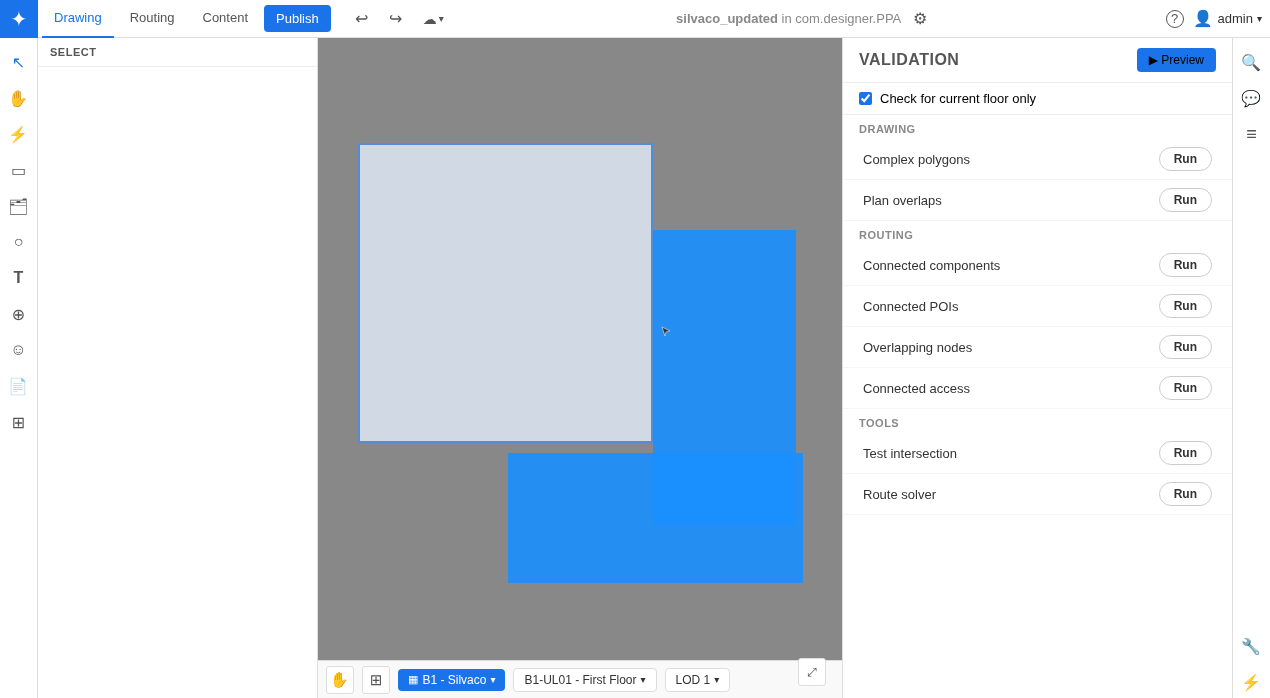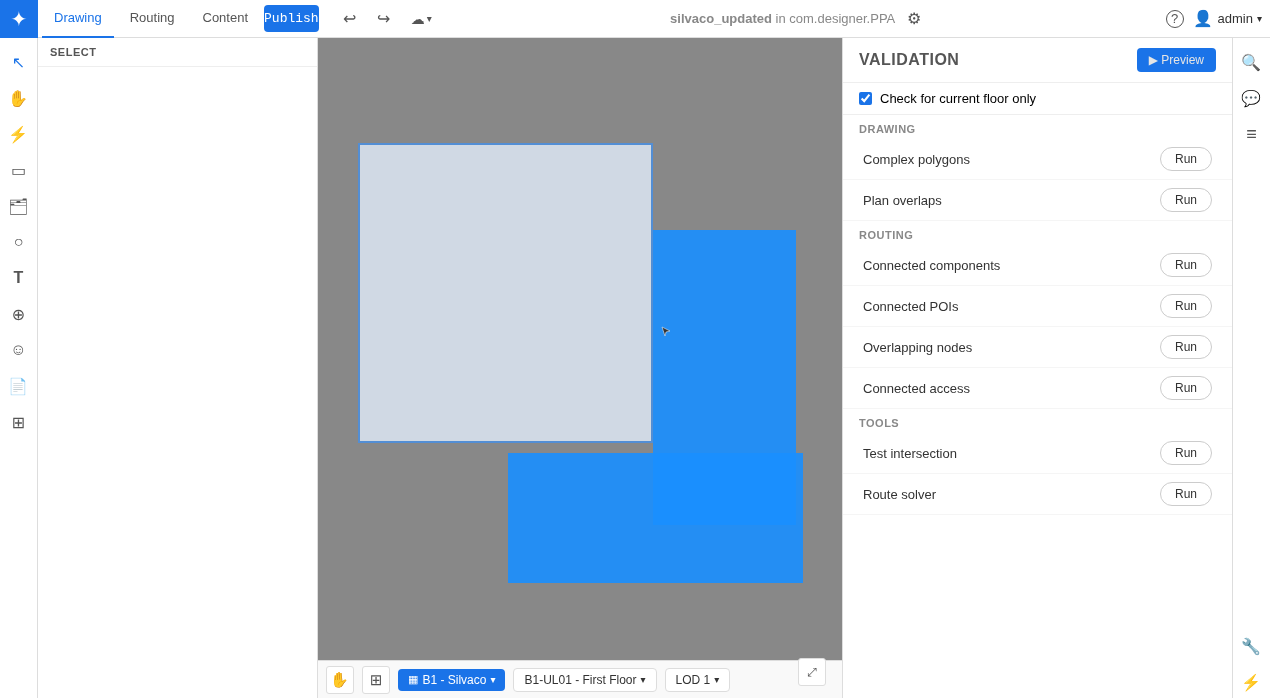--- a/index.html
+++ b/index.html
@@ -36,25 +36,24 @@
     }
     .nav-tab.active {
       color: #1a73e8;
       border-bottom: 2px solid #1a73e8;
     }
     .publish-btn {
       background: #1a73e8;
       color: white;
       border: none;
       border-radius: 4px;
-      padding: 6px 0;
+      padding: 6px 12px;
       font-size: 13px;
       cursor: pointer;
       font-weight: 500;
-      font-family: Liberation Mono, monospace;
     }
     .topbar-spacer { flex: 1; }
     .topbar-title { font-size: 13px; color: #333; font-weight: 500; }
     .topbar-title span { color: #888; }
     .icon-btn {
       width: 30px; height: 30px;
       display: flex; align-items: center; justify-content: center;
       cursor: pointer; color: #555; font-size: 16px; border-radius: 3px;
     }
     .cloud-btn {
@@ -230,21 +229,21 @@
     .validation-header {
       display: flex; align-items: center; justify-content: space-between;
       padding: 10px 16px;
       border-bottom: 1px solid #eee;
     }
     .validation-title {
       font-size: 16px; font-weight: 700; color: #555; letter-spacing: 0.5px;
     }
     .preview-btn {
       background: #1a73e8;
-      color: #e5e5e5;
+      color: #000000;
       border: none;
       border-radius: 4px;
       padding: 5px 12px;
       font-size: 12px;
       cursor: pointer;
       display: flex; align-items: center; gap: 4px; text-align: center;
     }
     .checkbox-row {
       display: flex; align-items: center; gap: 8px;
       padding: 8px 16px;
@@ -264,20 +263,21 @@
       font-size: 13px; color: #333;
     }
     .run-btn {
       background: #fff;
       color: #333;
       border: 1px solid #ccc;
       border-radius: 14px;
       padding: 4px 14px;
       font-size: 12px;
       cursor: pointer;
+      font-weight: bold;
     }
 
     
     #right-icons {
       width: 38px;
       background: #fff;
       border-left: 1px solid #ddd;
       display: flex;
       flex-direction: column;
       align-items: center;

